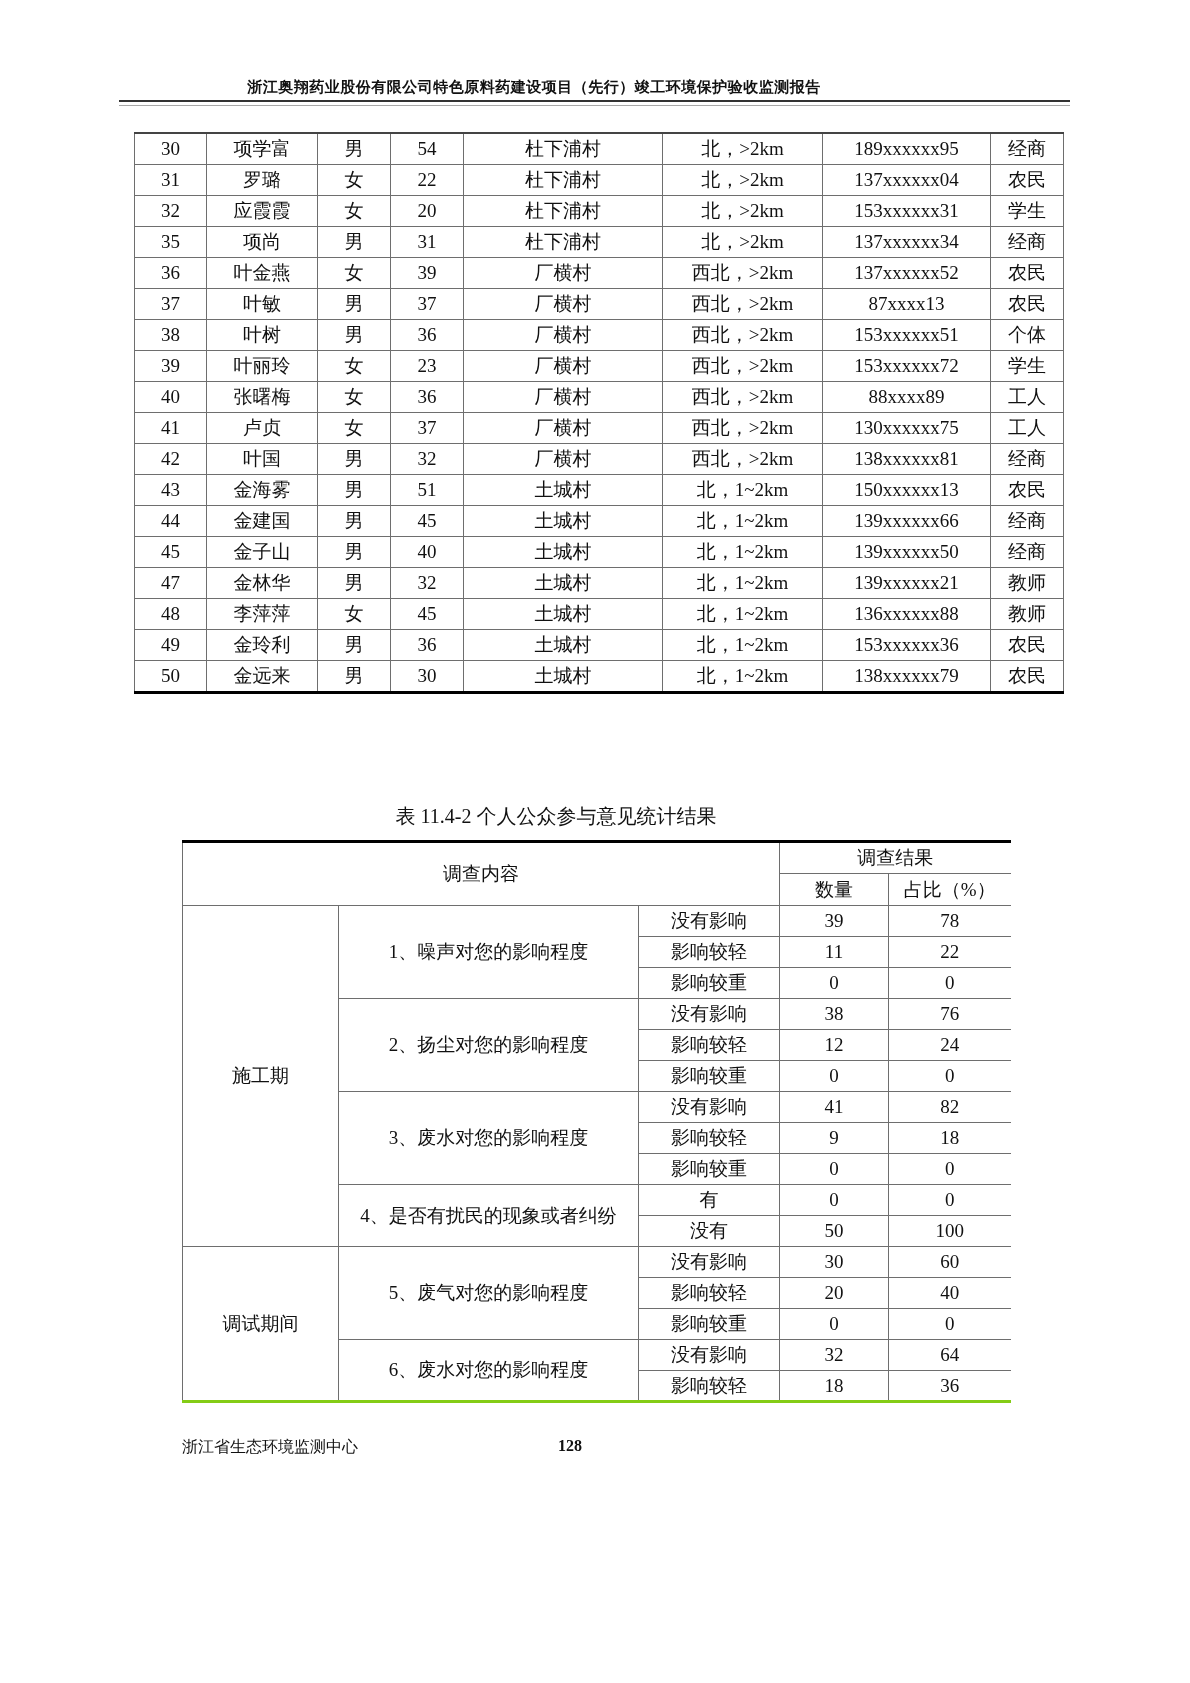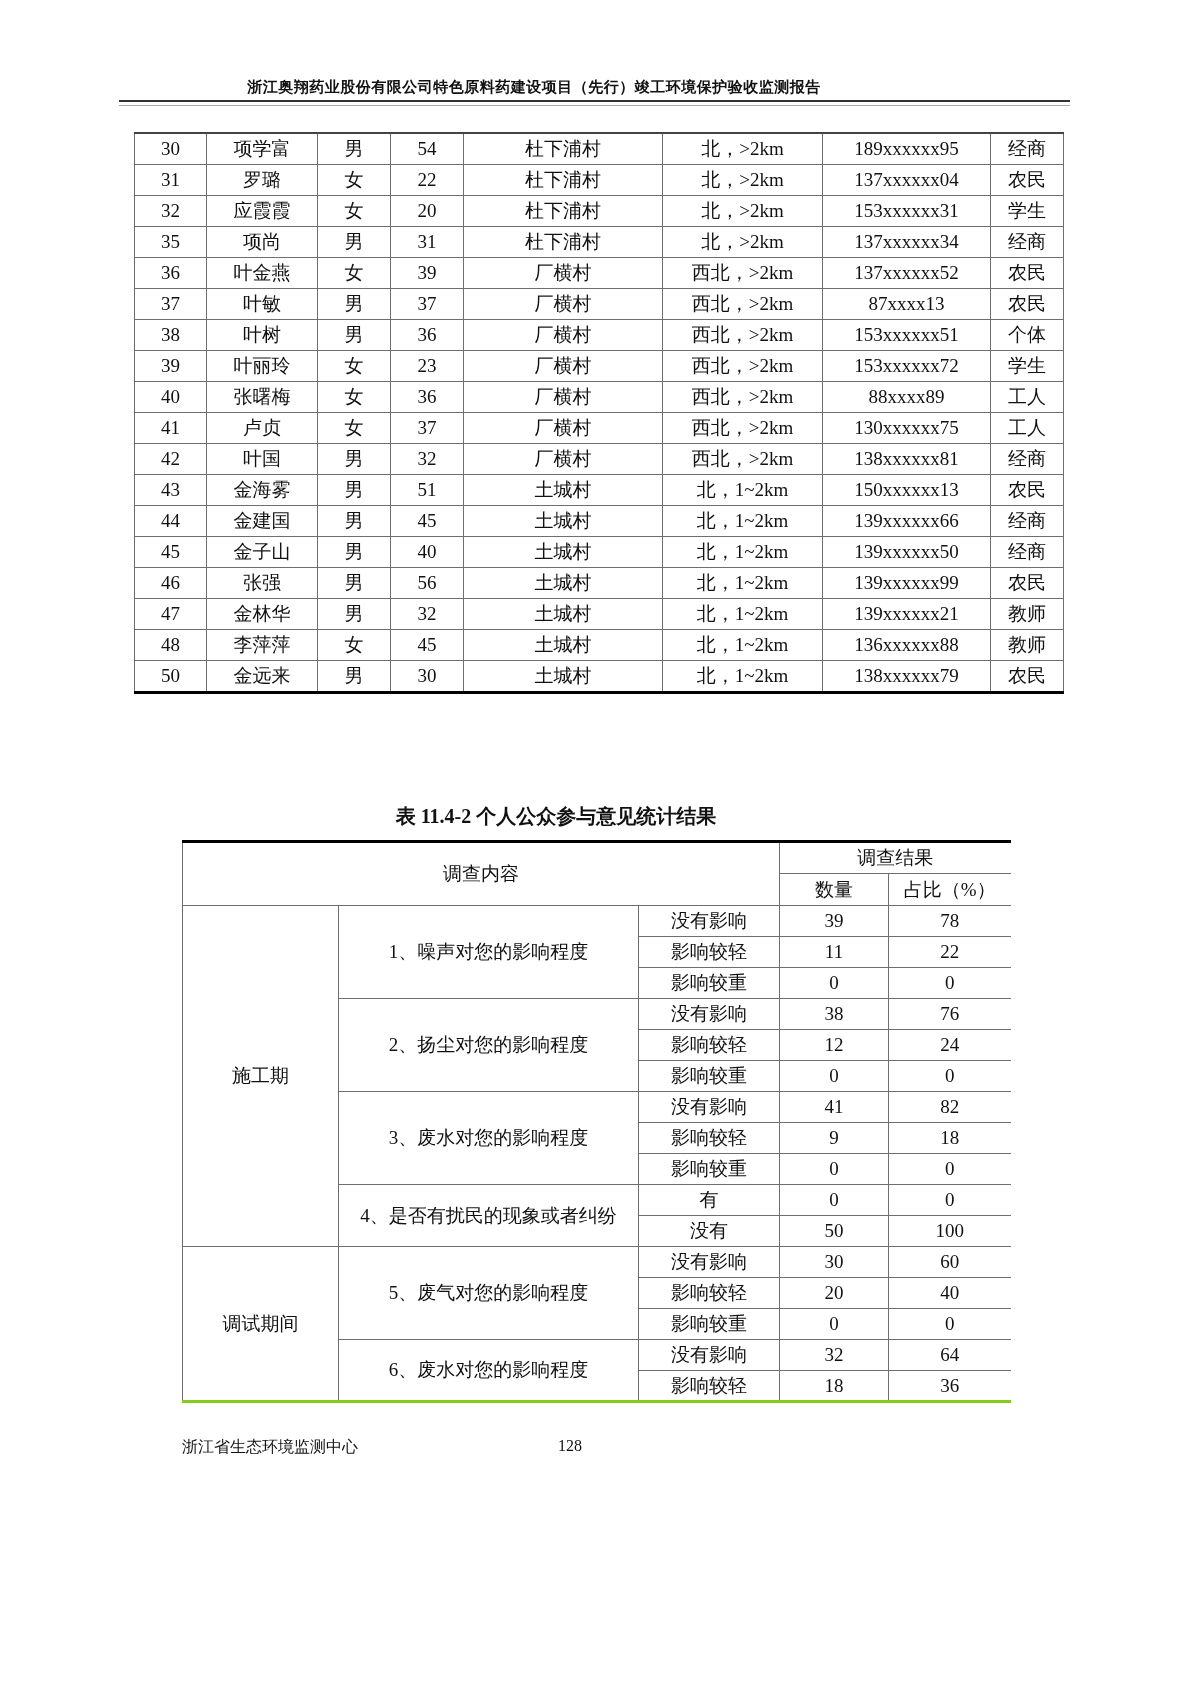--- a/index.html
+++ b/index.html
@@ -26,37 +26,37 @@
     position:absolute;top:132px;left:134px;width:929px;
     font-size:19px;
     border-top:2px solid #444;
     border-bottom:3px solid #000;
     border-left:1px solid #6e6e6e;border-right:1px solid #6e6e6e;
   }
   .people-table td{border:1px solid #6e6e6e;height:30px;}
   
   .table2-title{
     position:absolute;top:803px;left:0;width:1112px;text-align:center;
-    font-size:20px;font-weight:bold;
+    font-size:20px;font-weight:normal;
   }
   
   .stats-table{
     position:absolute;top:840px;left:182px;width:828px;
     font-size:19px;
     border-top:3px solid #000;
     border-bottom:3px solid #84cc16;
     border-left:1px solid #6e6e6e;
   }
   .stats-table th,.stats-table td{border:1px solid #6e6e6e;}
   .stats-table thead tr{height:32px;}
   .stats-table tbody tr{height:31px;}
   .stats-table .last-col{border-right:none;}
   
   .footer-org{position:absolute;top:1437px;left:146px;font-size:16px;margin-left:36px;}
-  .footer-page{position:absolute;top:1437px;left:558px;font-size:16px;}
+  .footer-page{position:absolute;top:1437px;left:558px;font-size:16px;font-weight:bold;}
 </style>
 </head>
 <body>
 
 <div class="header-title">浙江奥翔药业股份有限公司特色原料药建设项目（先行）竣工环境保护验收监测报告</div>
 <div class="header-rule"></div>
 
 <table class="people-table">
   <colgroup>
     <col style="width:72px">
@@ -203,48 +203,48 @@
         <td>45</td>
         <td>金子山</td>
         <td>男</td>
         <td>40</td>
         <td>土城村</td>
         <td>北，1~2km</td>
         <td>139xxxxxx50</td>
         <td>经商</td>
       </tr>
       <tr>
-        <td>46</td>
-        <td>张强</td>
-        <td>男</td>
-        <td>56</td>
-        <td>土城村</td>
-        <td>北，1~2km</td>
-        <td>139xxxxxx99</td>
-        <td>农民</td>
-      </tr>
-      <tr>
         <td>47</td>
         <td>金林华</td>
         <td>男</td>
         <td>32</td>
         <td>土城村</td>
         <td>北，1~2km</td>
         <td>139xxxxxx21</td>
         <td>教师</td>
       </tr>
       <tr>
         <td>48</td>
         <td>李萍萍</td>
         <td>女</td>
         <td>45</td>
         <td>土城村</td>
         <td>北，1~2km</td>
         <td>136xxxxxx88</td>
         <td>教师</td>
+      </tr>
+      <tr>
+        <td>49</td>
+        <td>金玲利</td>
+        <td>男</td>
+        <td>36</td>
+        <td>土城村</td>
+        <td>北，1~2km</td>
+        <td>153xxxxxx36</td>
+        <td>农民</td>
       </tr>
       <tr>
         <td>50</td>
         <td>金远来</td>
         <td>男</td>
         <td>30</td>
         <td>土城村</td>
         <td>北，1~2km</td>
         <td>138xxxxxx79</td>
         <td>农民</td>

